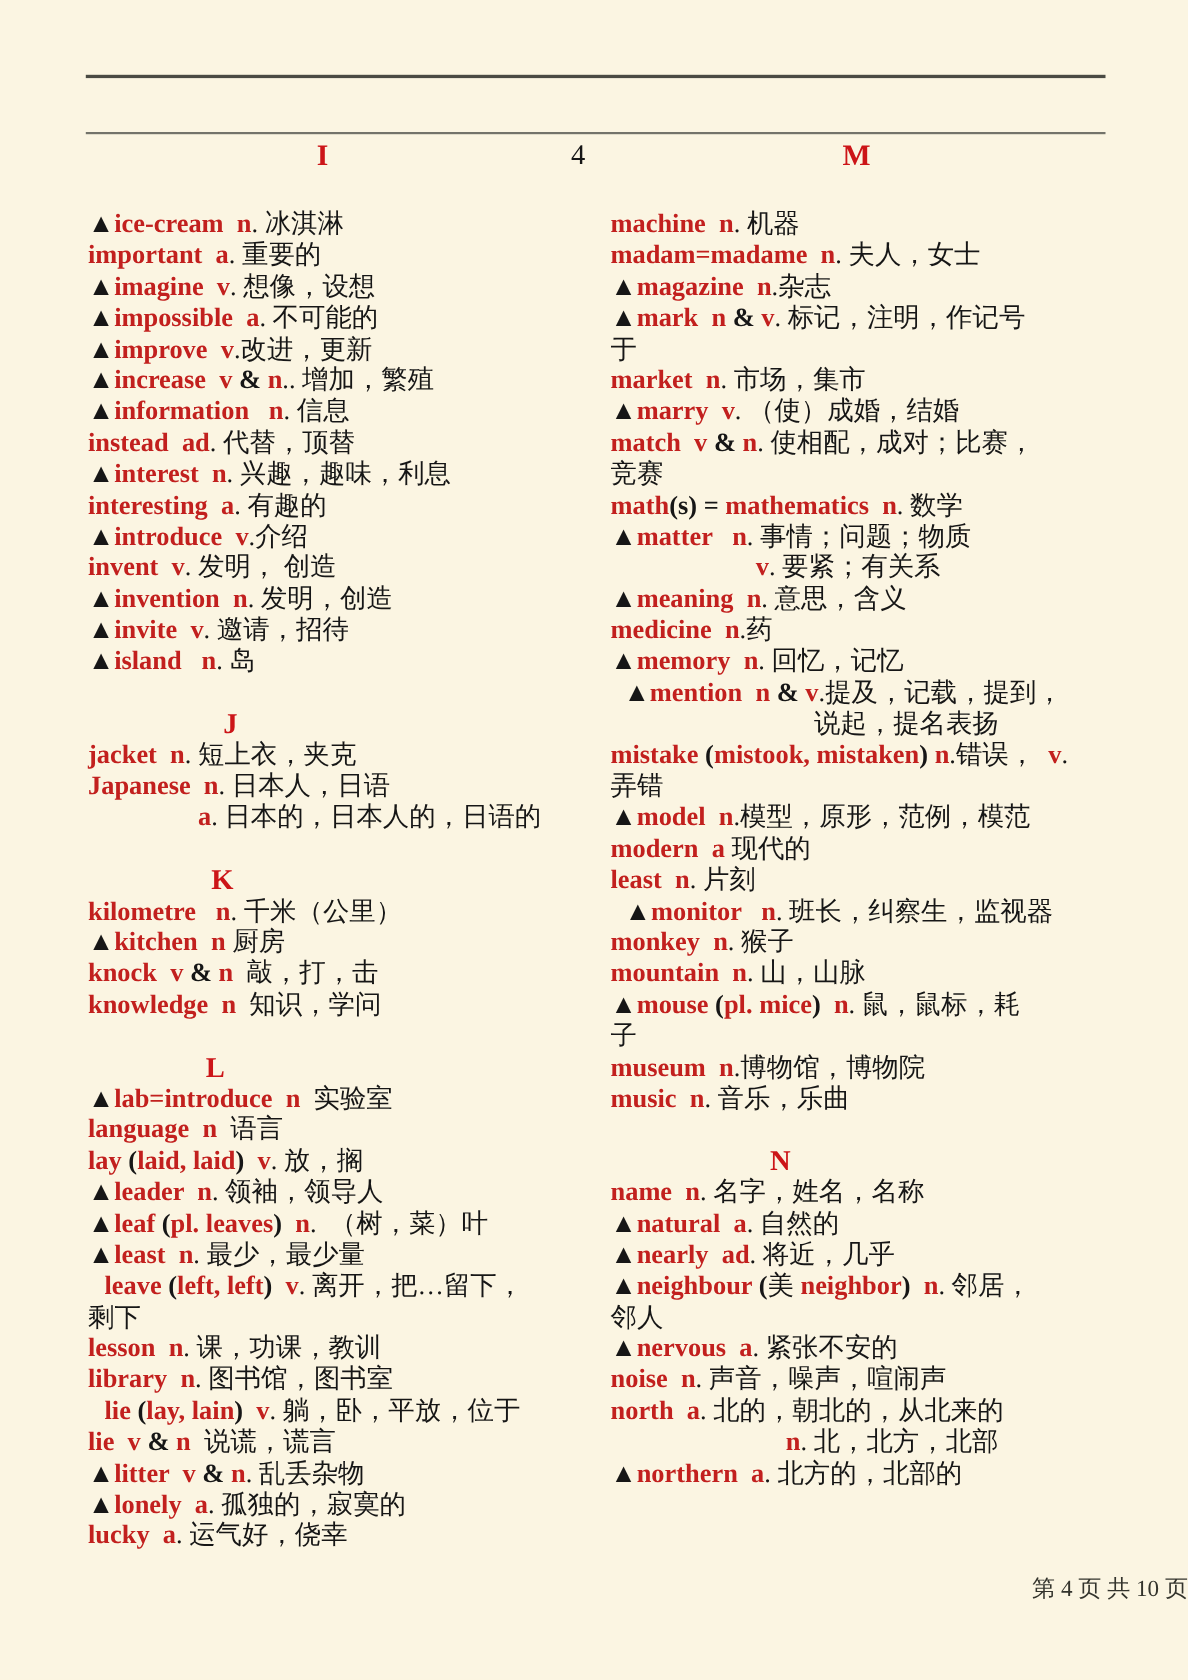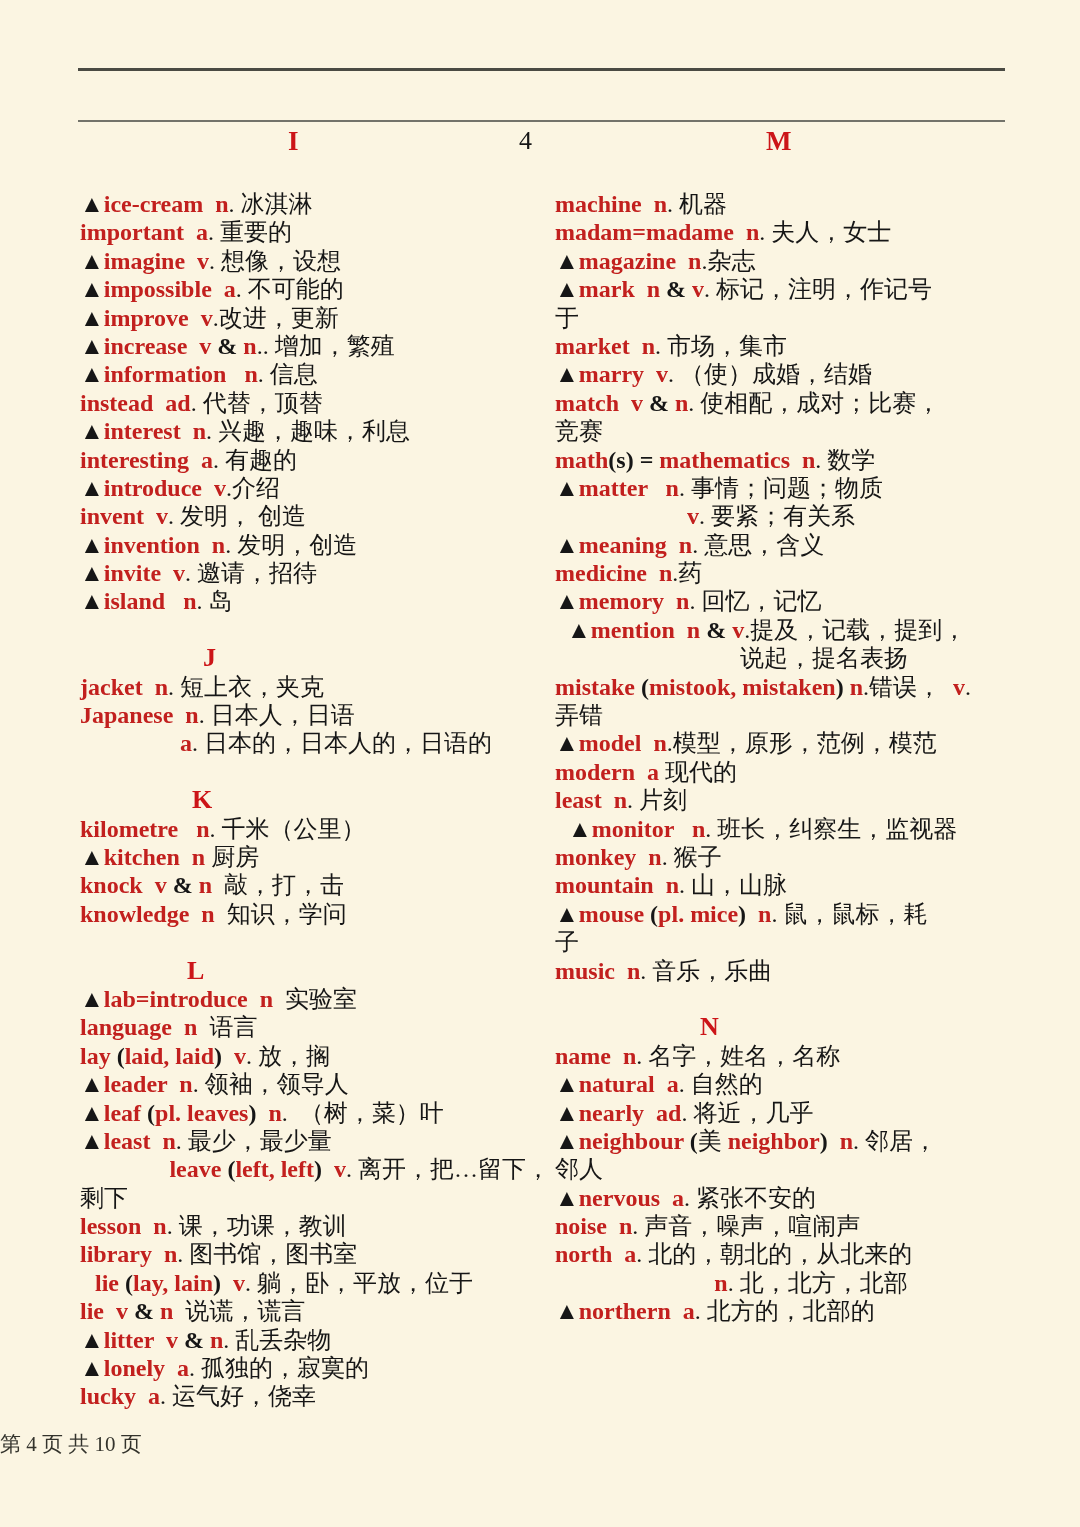--- a/index.html
+++ b/index.html
@@ -38,21 +38,21 @@
   .run-k { color: var(--ink, #161616); font-weight: normal; }
 
   .section-letter {
     margin-top: 28.4px; height: 28.4px; line-height: 28.4px;
     font-size: 26px; font-weight: bold;
     color: var(--hred, #CC1518);
   }
 
   .footer {
     position: absolute; top: 1430px; left: 0; width: 100%;
-    text-align: left; font-size: 21px;
+    text-align: right; font-size: 21px;
     color: var(--footer-ink, #33332C);
   }
 </style>
 </head>
 <body>
 
 <div class="page">
   <div class="rule rule-top"></div>
   <div class="rule rule-second"></div>
 
@@ -85,21 +85,21 @@
       <div class="line"><span class="run-b">▲</span><span class="run-w">kitchen  n</span><span class="run-k"> 厨房</span></div>
       <div class="line"><span class="run-w">knock  v</span><span class="run-b"> &amp; </span><span class="run-w">n</span><span class="run-k">  敲，打，击</span></div>
       <div class="line"><span class="run-w">knowledge  n</span><span class="run-k">  知识，学问</span></div>
       <div class="section-letter" style="padding-left: 107px;">L</div>
       <div class="line"><span class="run-b">▲</span><span class="run-w">lab=introduce  n</span><span class="run-k">  实验室</span></div>
       <div class="line"><span class="run-w">language  n</span><span class="run-k">  语言</span></div>
       <div class="line"><span class="run-w">lay </span><span class="run-b">(</span><span class="run-w">laid, laid</span><span class="run-b">)</span><span class="run-w">  v</span><span class="run-k">. 放，搁</span></div>
       <div class="line"><span class="run-b">▲</span><span class="run-w">leader  n</span><span class="run-k">. 领袖，领导人</span></div>
       <div class="line"><span class="run-b">▲</span><span class="run-w">leaf </span><span class="run-b">(</span><span class="run-w">pl. leaves</span><span class="run-b">)</span><span class="run-w">  n</span><span class="run-k">.  （树，菜）叶</span></div>
       <div class="line"><span class="run-b">▲</span><span class="run-w">least  n</span><span class="run-k">. 最少，最少量</span></div>
-      <div class="line" style="padding-left: 15px; text-align: right;"><span class="run-w">leave </span><span class="run-b">(</span><span class="run-w">left, left</span><span class="run-b">)</span><span class="run-w">  v</span><span class="run-k">. 离开，把…留下，</span></div>
+      <div class="line" style="padding-left: 15px;"><span class="run-w">leave </span><span class="run-b">(</span><span class="run-w">left, left</span><span class="run-b">)</span><span class="run-w">  v</span><span class="run-k">. 离开，把…留下，</span></div>
       <div class="line"><span class="run-k">剩下</span></div>
       <div class="line"><span class="run-w">lesson  n</span><span class="run-k">. 课，功课，教训</span></div>
       <div class="line"><span class="run-w">library  n</span><span class="run-k">. 图书馆，图书室</span></div>
       <div class="line" style="padding-left: 15px;"><span class="run-w">lie </span><span class="run-b">(</span><span class="run-w">lay, lain</span><span class="run-b">)</span><span class="run-w">  v</span><span class="run-k">. 躺，卧，平放，位于</span></div>
       <div class="line"><span class="run-w">lie  v</span><span class="run-b"> &amp; </span><span class="run-w">n</span><span class="run-k">  说谎，谎言</span></div>
       <div class="line"><span class="run-b">▲</span><span class="run-w">litter  v</span><span class="run-b"> &amp; </span><span class="run-w">n</span><span class="run-k">. 乱丢杂物</span></div>
       <div class="line"><span class="run-b">▲</span><span class="run-w">lonely  a</span><span class="run-k">. 孤独的，寂寞的</span></div>
       <div class="line"><span class="run-w">lucky  a</span><span class="run-k">. 运气好，侥幸</span></div>
     </div>
   <div class="col col-right" id="col-right">
@@ -123,20 +123,21 @@
       <div class="line"><span class="run-w">mistake </span><span class="run-b">(</span><span class="run-w">mistook, mistaken</span><span class="run-b">)</span><span class="run-w"> n</span><span class="run-k">.错误，</span><span class="run-w">  v</span><span class="run-k">.</span></div>
       <div class="line"><span class="run-k">弄错</span></div>
       <div class="line"><span class="run-b">▲</span><span class="run-w">model  n</span><span class="run-k">.模型，原形，范例，模范</span></div>
       <div class="line"><span class="run-w">modern  a</span><span class="run-k"> 现代的</span></div>
       <div class="line"><span class="run-w">least  n</span><span class="run-k">. 片刻</span></div>
       <div class="line" style="padding-left: 13px;"><span class="run-b">▲</span><span class="run-w">monitor   n</span><span class="run-k">. 班长，纠察生，监视器</span></div>
       <div class="line"><span class="run-w">monkey  n</span><span class="run-k">. 猴子</span></div>
       <div class="line"><span class="run-w">mountain  n</span><span class="run-k">. 山，山脉</span></div>
       <div class="line"><span class="run-b">▲</span><span class="run-w">mouse </span><span class="run-b">(</span><span class="run-w">pl. mice</span><span class="run-b">)</span><span class="run-w">  n</span><span class="run-k">. 鼠，鼠标，耗</span></div>
       <div class="line"><span class="run-k">子</span></div>
+      <div class="line"><span class="run-w">museum  n</span><span class="run-k">.博物馆，博物院</span></div>
       <div class="line"><span class="run-w">music  n</span><span class="run-k">. 音乐，乐曲</span></div>
       <div class="section-letter" style="padding-left: 145px;">N</div>
       <div class="line"><span class="run-w">name  n</span><span class="run-k">. 名字，姓名，名称</span></div>
       <div class="line"><span class="run-b">▲</span><span class="run-w">natural  a</span><span class="run-k">. 自然的</span></div>
       <div class="line"><span class="run-b">▲</span><span class="run-w">nearly  ad</span><span class="run-k">. 将近，几乎</span></div>
       <div class="line"><span class="run-b">▲</span><span class="run-w">neighbour </span><span class="run-b">(</span><span class="run-k">美 </span><span class="run-w">neighbor</span><span class="run-b">)</span><span class="run-w">  n</span><span class="run-k">. 邻居，</span></div>
       <div class="line"><span class="run-k">邻人</span></div>
       <div class="line"><span class="run-b">▲</span><span class="run-w">nervous  a</span><span class="run-k">. 紧张不安的</span></div>
       <div class="line"><span class="run-w">noise  n</span><span class="run-k">. 声音，噪声，喧闹声</span></div>
       <div class="line"><span class="run-w">north  a</span><span class="run-k">. 北的，朝北的，从北来的</span></div>

